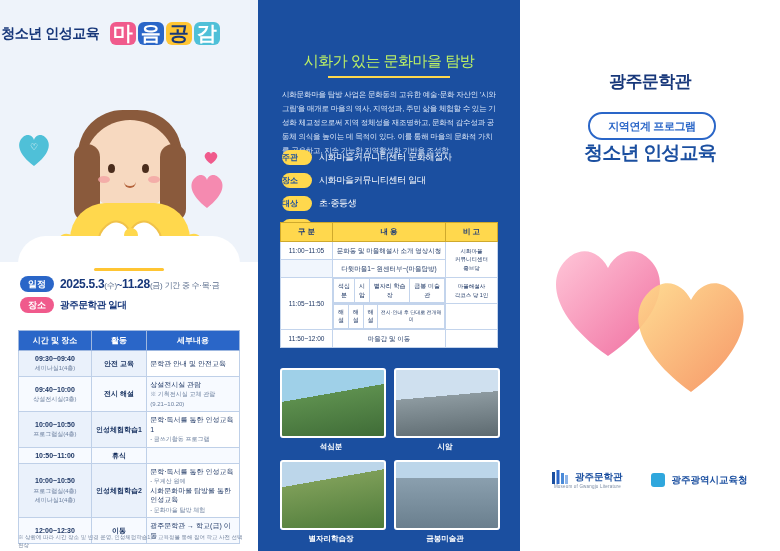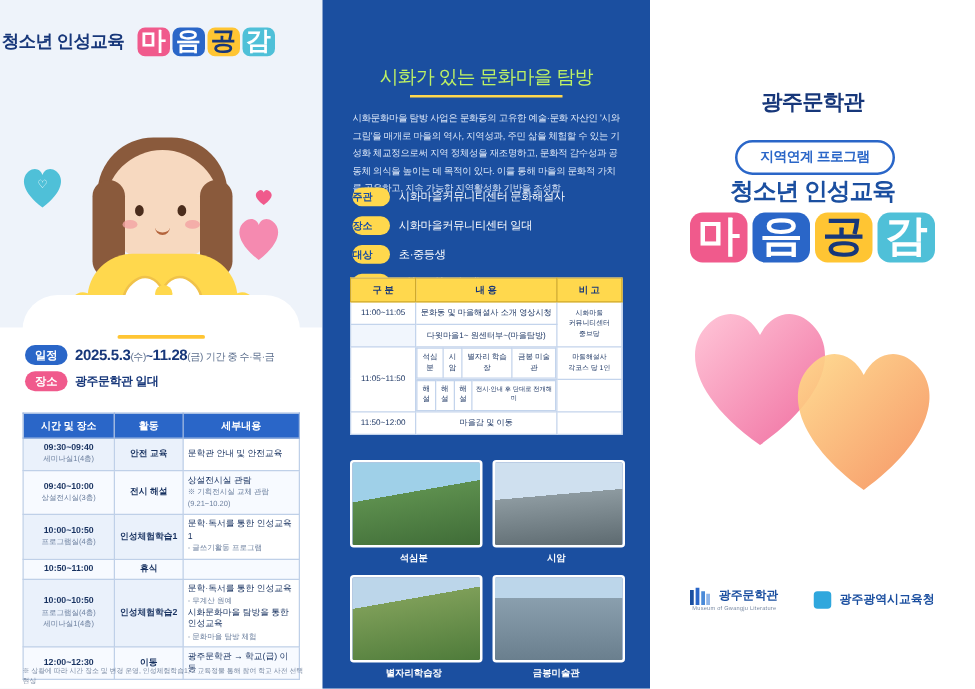--- a/index.html
+++ b/index.html
@@ -340,23 +340,20 @@
   </div>
 
   <div class="panel-right">
 
     <div class="r-title">광주문학관</div>
     <div class="r-pill">
       <span>지역연계 프로그램</span>
     </div>
     <div class="r-sub">청소년 인성교육</div>
 
-    <div class="r-logo">
-      <span class="b1">마</span><span class="b2">음</span><span class="b3">공</span><span class="b4">감</span>
-    </div>
 
     <div class="r-hearts">
       <svg class="hA" viewBox="0 0 132 120">
         <defs>
             <linearGradient id="gA" x1="0" y1="0" x2="1" y2="1">
               <stop offset="0%" stop-color="#ffc6d8"></stop>
               <stop offset="100%" stop-color="#f06ea0"></stop>
             </linearGradient>
           </defs>
         <path d="M66 116 C12 78,4 40,24 20 C40 4,58 12,66 28 C74 12,92 4,108 20 C128 40,120 78,66 116Z" fill="url(#gA)"></path>

